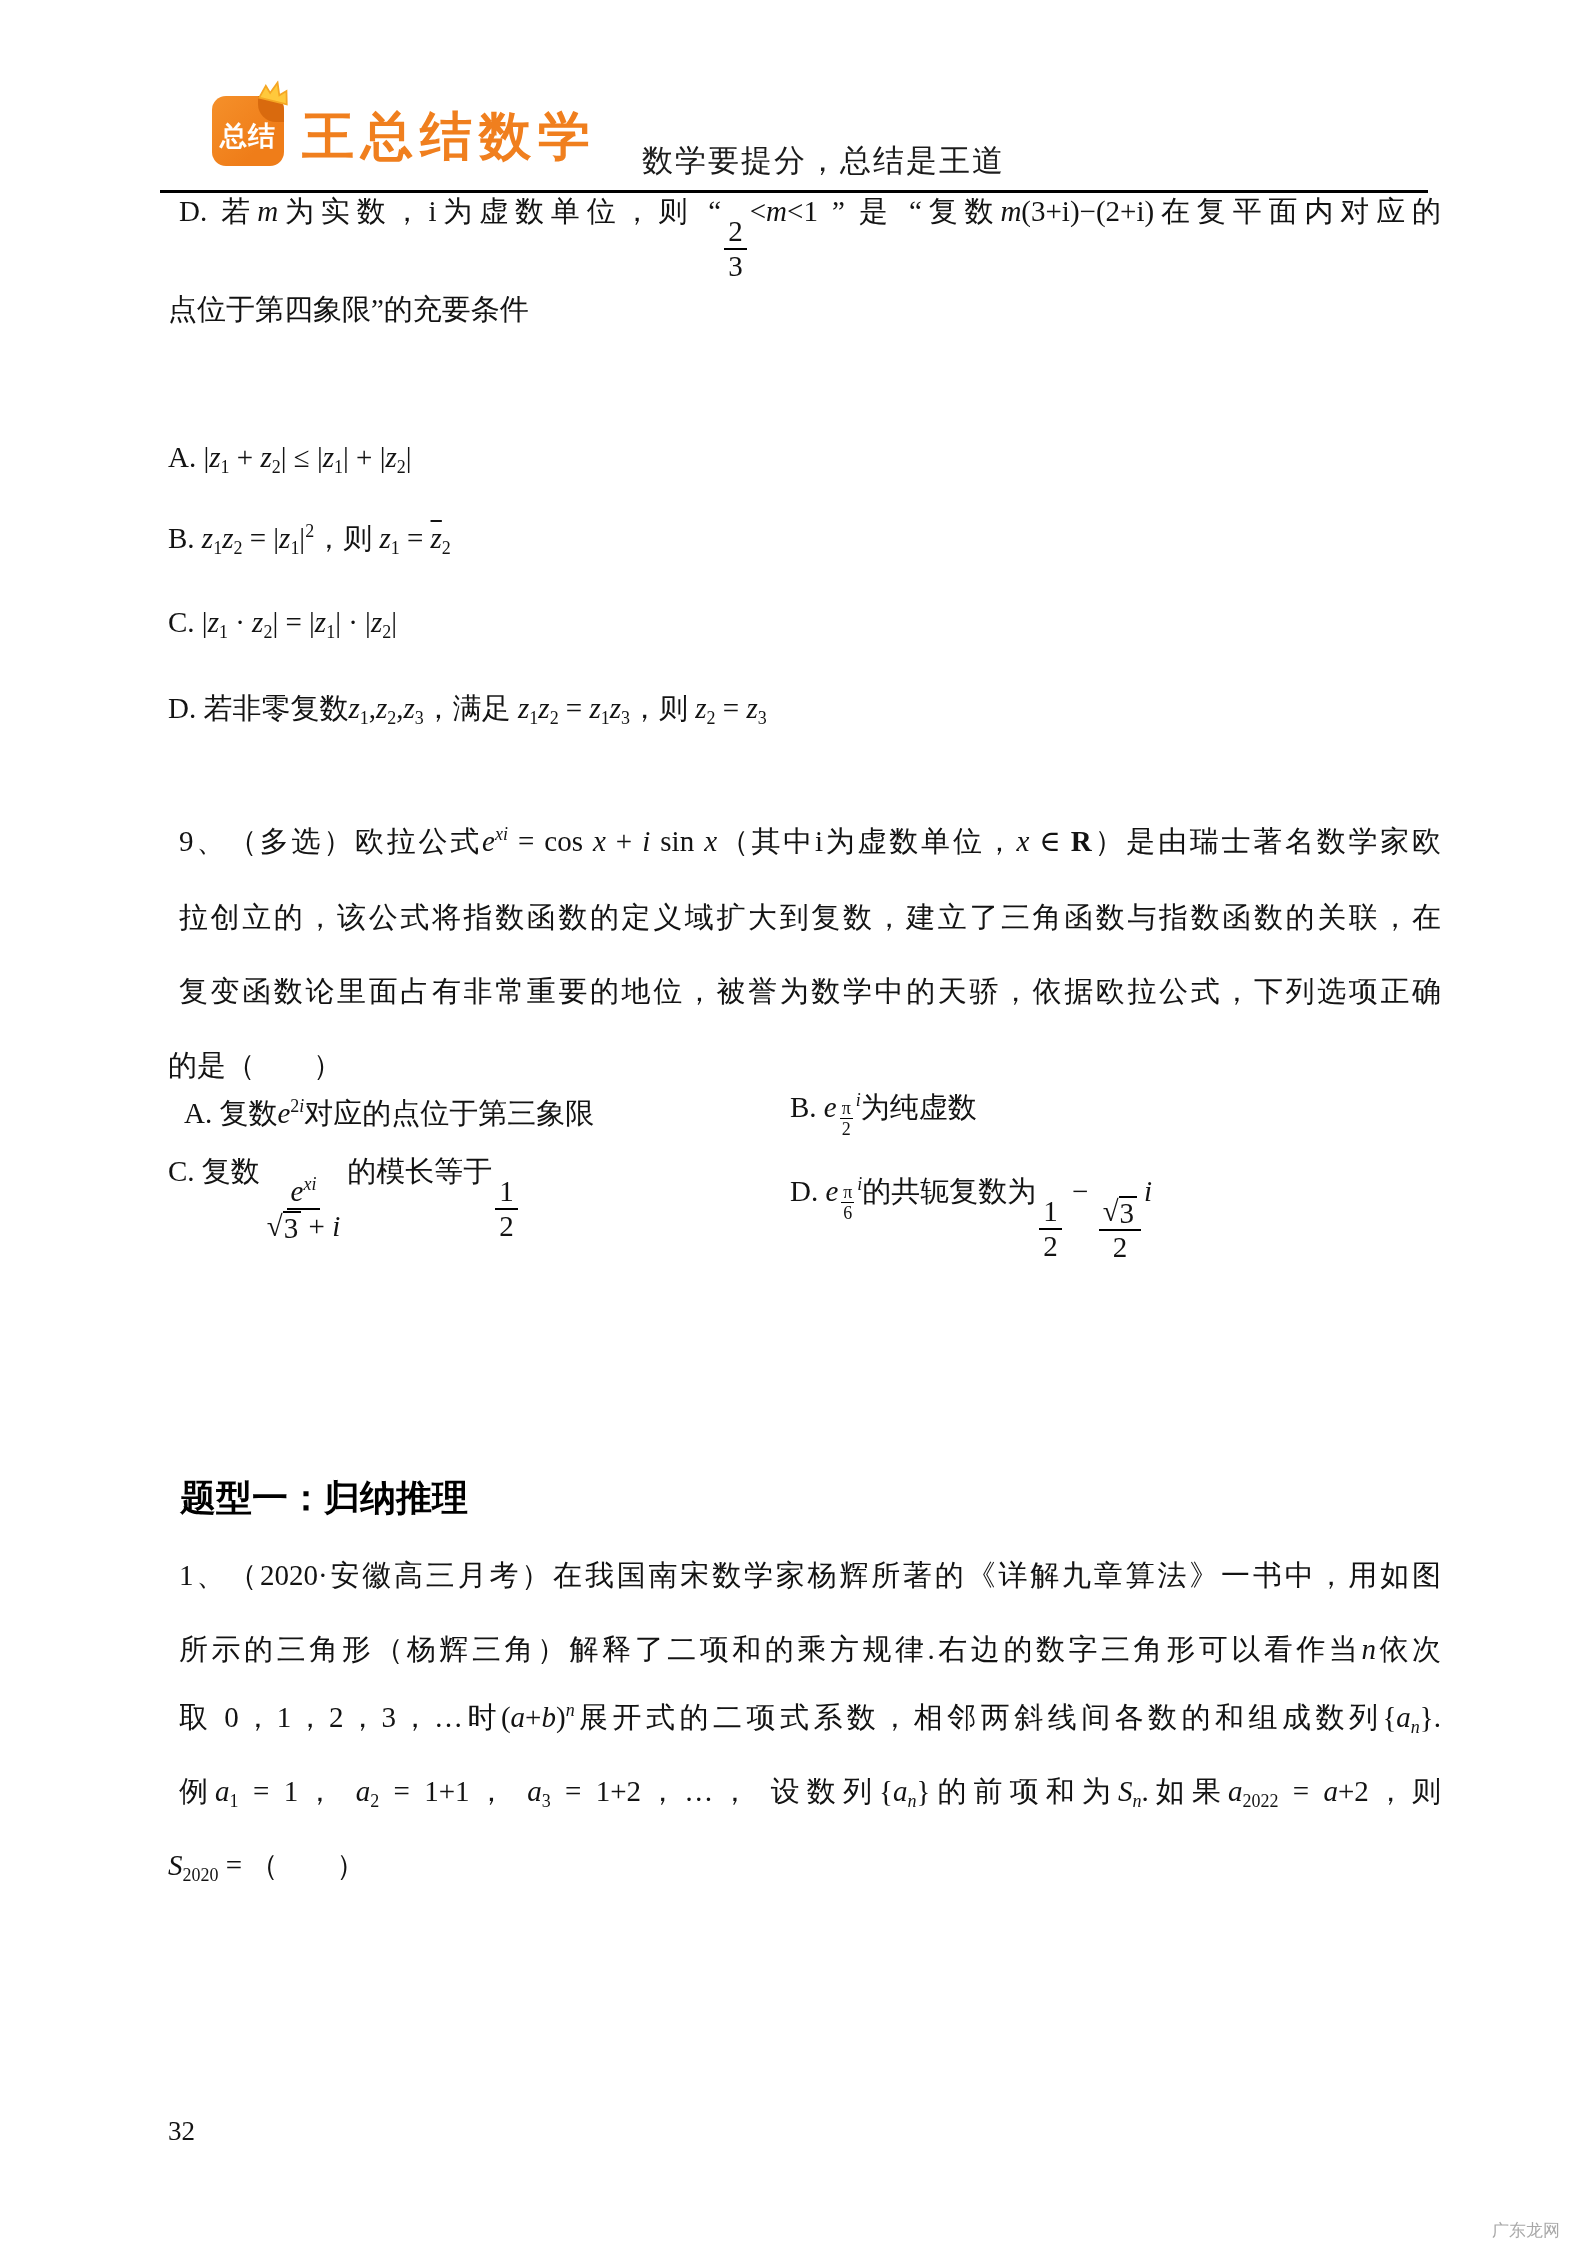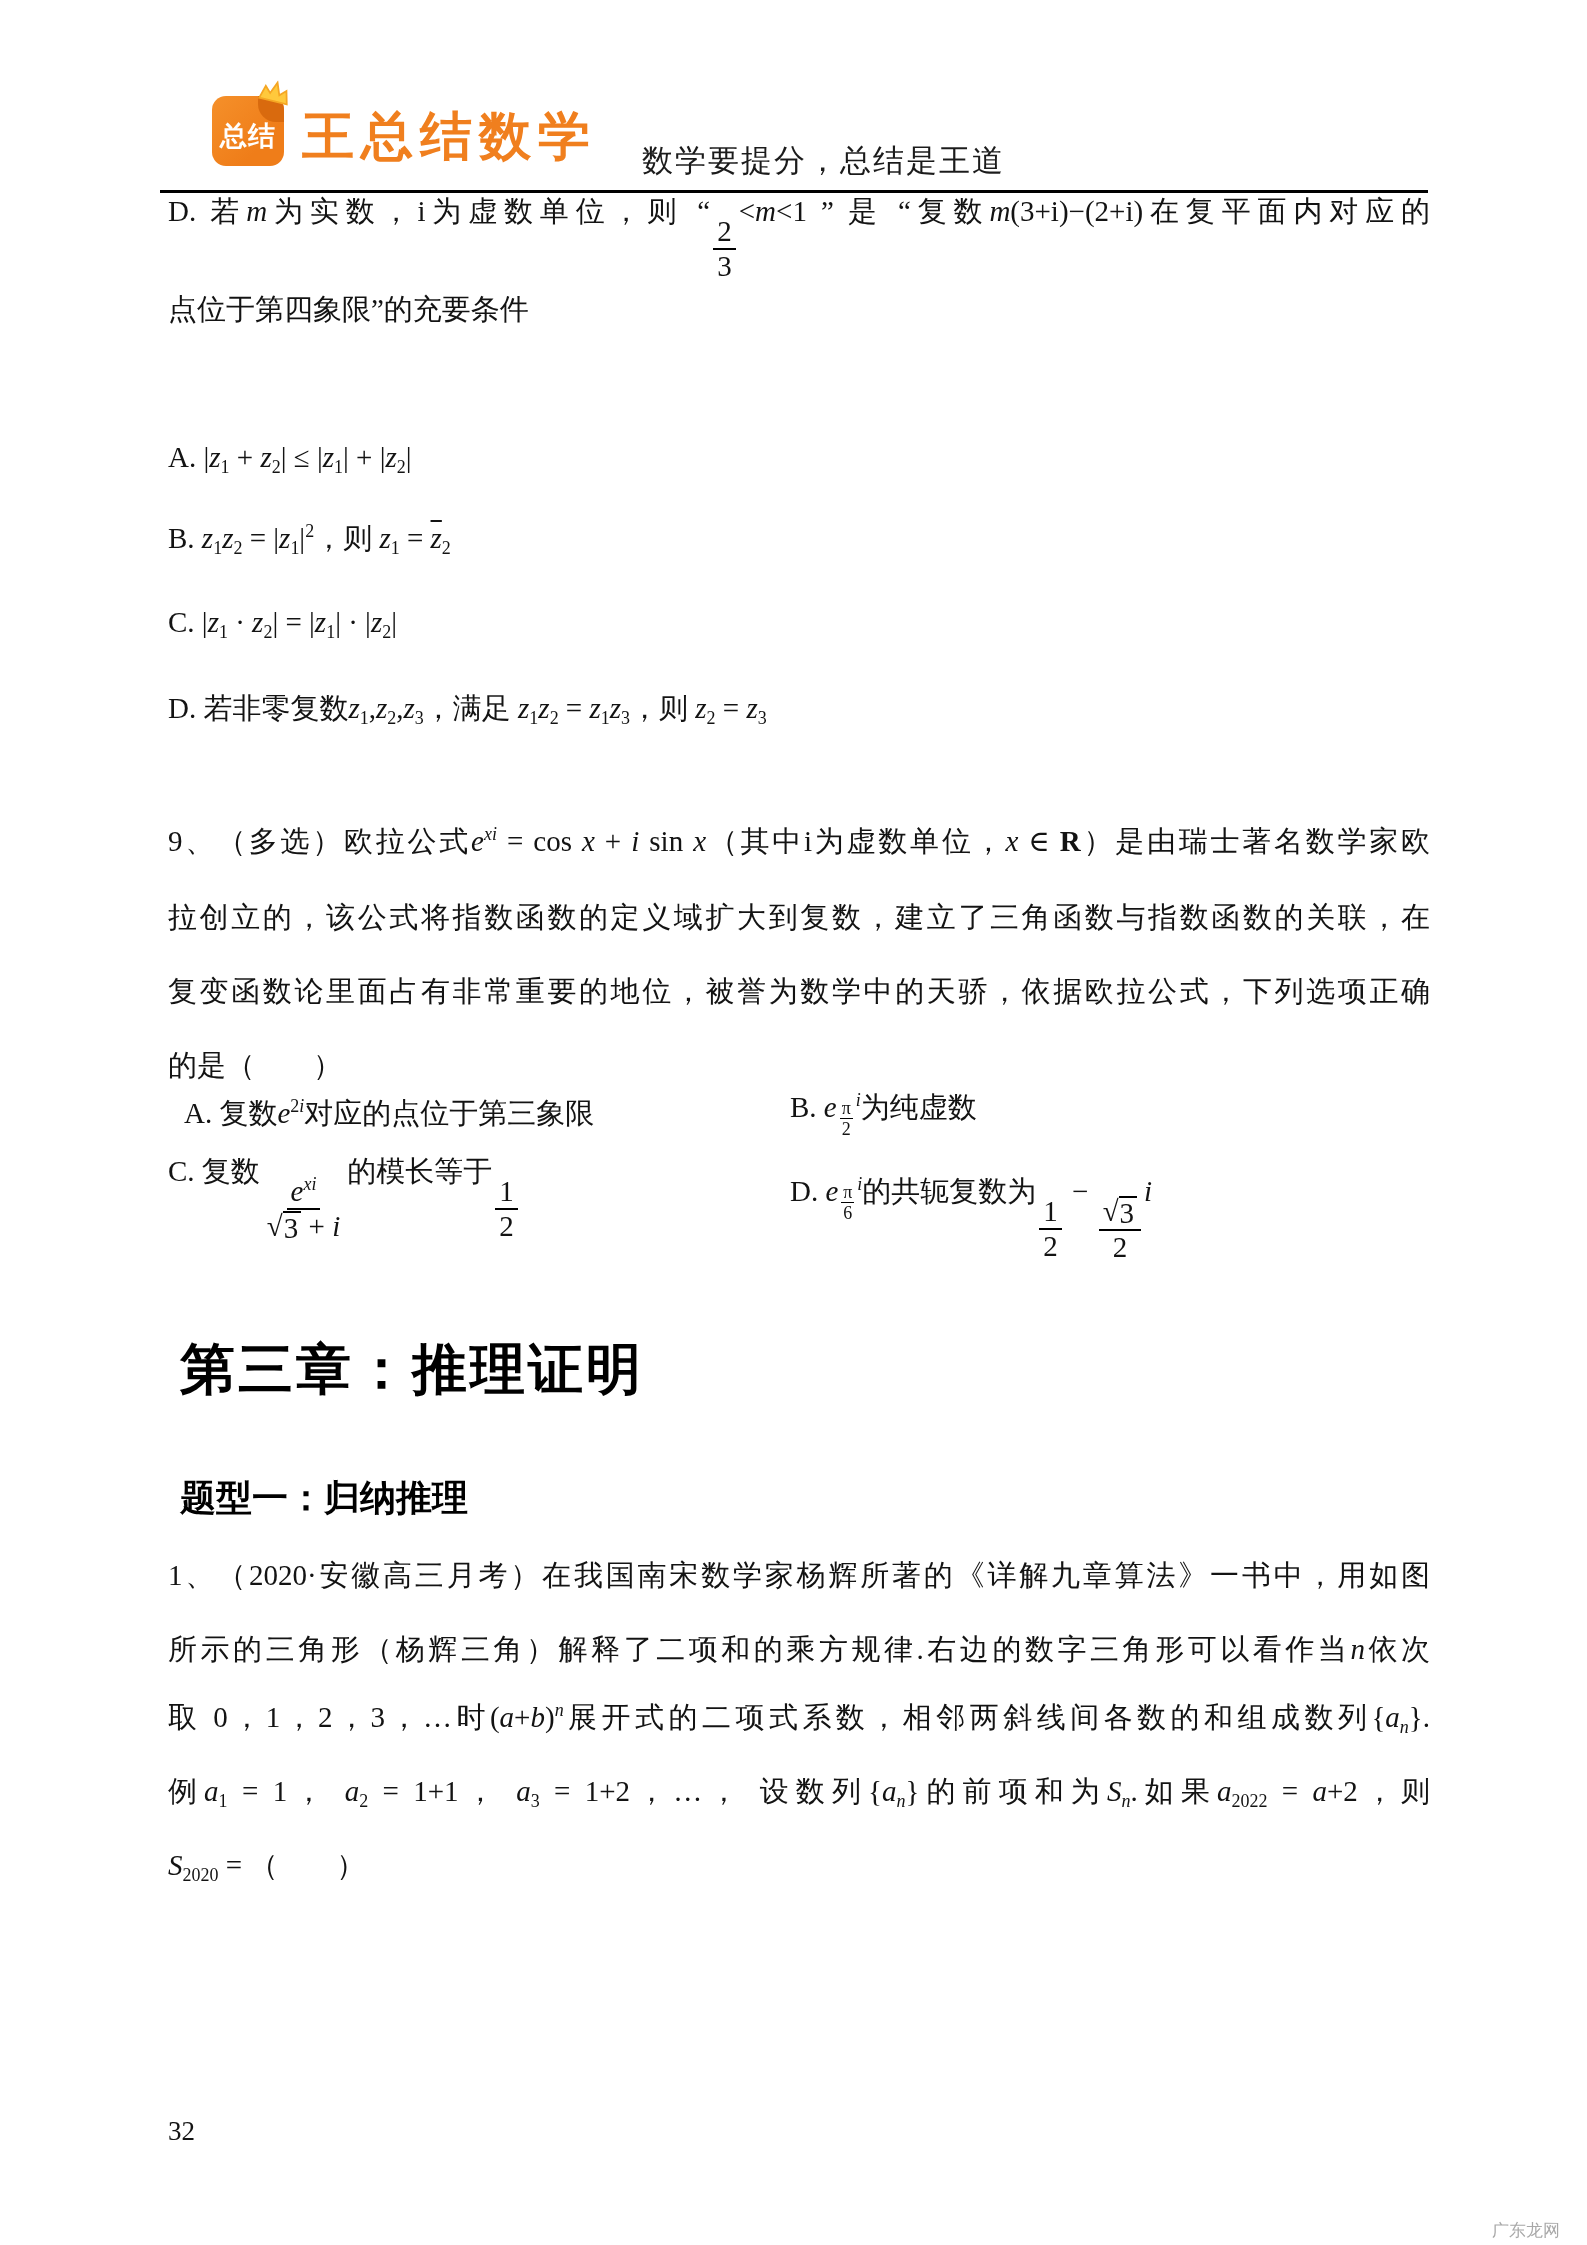--- a/index.html
+++ b/index.html
@@ -27,21 +27,21 @@
     font-family:"Liberation Sans","DejaVu Sans",sans-serif;font-weight:800;
     font-size:52px;color:#f07f1e;letter-spacing:7px;white-space:nowrap;
   }
   .slogan{
     position:absolute;left:642px;top:140px;font-size:31px;color:#1b1b1b;
     font-family:"Liberation Serif","DejaVu Serif",serif;white-space:nowrap;letter-spacing:2px;
   }
   .rule{position:absolute;left:160px;top:190px;width:1268px;height:3px;background:#000;}
   
   .line{position:absolute;left:168px;font-size:29px;line-height:1.35;white-space:nowrap;}
-  .just{width:1262px;white-space:normal;text-align:justify;text-align-last:justify;}
+  .just{width:1262px;white-space:normal;text-align:justify;text-align-last:justify;margin-left:11px;}
   .col2{left:790px;}
   
   .mv{font-family:"Liberation Serif","DejaVu Serif",serif;font-style:italic;}
   b{font-weight:bold;}
   sub,sup{font-size:0.62em;line-height:0;}
   sub{vertical-align:-0.35em;}
   sup{vertical-align:0.6em;}
   .frac{
     display:inline-flex;flex-direction:column;align-items:center;justify-content:center;
     vertical-align:-0.7em;line-height:1.12;text-align:center;margin:0 3px;
@@ -123,21 +123,20 @@
         <span class="fn"><span>1</span></span>
         <span class="fd"><span>2</span></span>
       </span><span> − </span><span class="frac">
         <span class="fn"><span class="sqrt">
             <span class="rs">√</span>
             <span class="rv"><span>3</span></span>
           </span></span>
         <span class="fd"><span>2</span></span>
       </span><span class="mv">i</span></div>
 
-  <h1 class="chapter">第三章：推理证明</h1>
   <h2 class="section">题型一：归纳推理</h2>
 
   <div class="line just" style="top:1556px;">1、（2020·安徽高三月考）在我国南宋数学家杨辉所著的《详解九章算法》一书中，用如图</div>
   <div class="line just" style="top:1630px;"><span>所示的三角形（杨辉三角）解释了二项和的乘方规律.右边的数字三角形可以看作当</span><span class="mv">n</span><span>依次</span></div>
   <div class="line just" style="top:1698px;"><span>取 0，1，2，3，…时</span><span>(</span><span class="mv">a</span><span>+</span><span class="mv">b</span><span>)</span><sup><span class="mv">n</span></sup><span>展开式的二项式系数，相邻两斜线间各数的和组成数列</span><span>{</span><span class="mv">a</span><sub><span class="mv">n</span></sub><span>}.</span></div>
   <div class="line just" style="top:1772px;"><span>例</span><span class="mv">a</span><sub><span>1</span></sub><span> = 1， </span><span class="mv">a</span><sub><span>2</span></sub><span> = 1+1， </span><span class="mv">a</span><sub><span>3</span></sub><span> = 1+2，…， 设数列</span><span>{</span><span class="mv">a</span><sub><span class="mv">n</span></sub><span>}</span><span>的前项和为</span><span class="mv">S</span><sub><span class="mv">n</span></sub><span>.如果</span><span class="mv">a</span><sub><span>2022</span></sub><span> = </span><span class="mv">a</span><span>+2，则</span></div>
   <div class="line" style="top:1846px;"><span class="mv">S</span><sub><span>2020</span></sub><span> = （　　）</span></div>
 
   <div class="pageno">32</div>
   <div class="wm">广东龙网</div>

